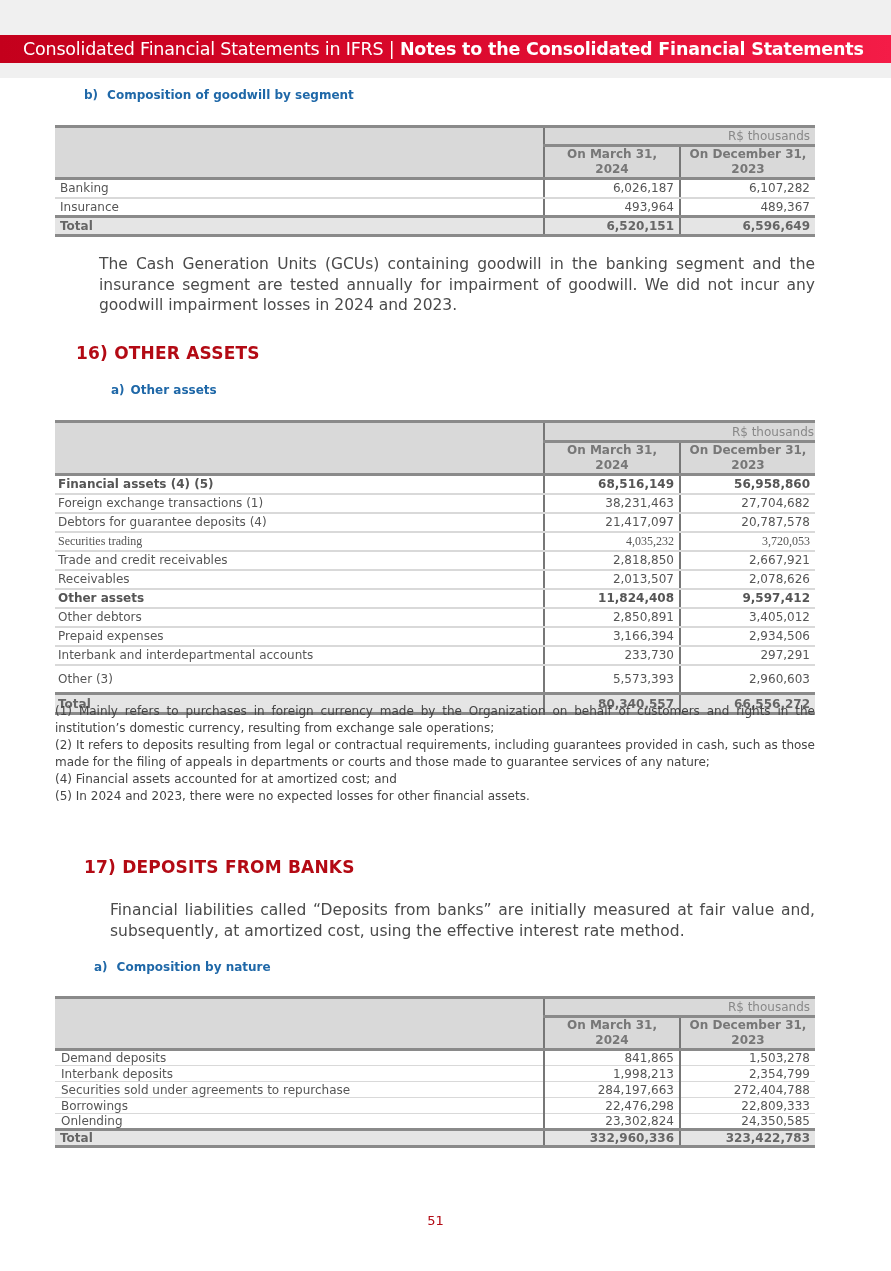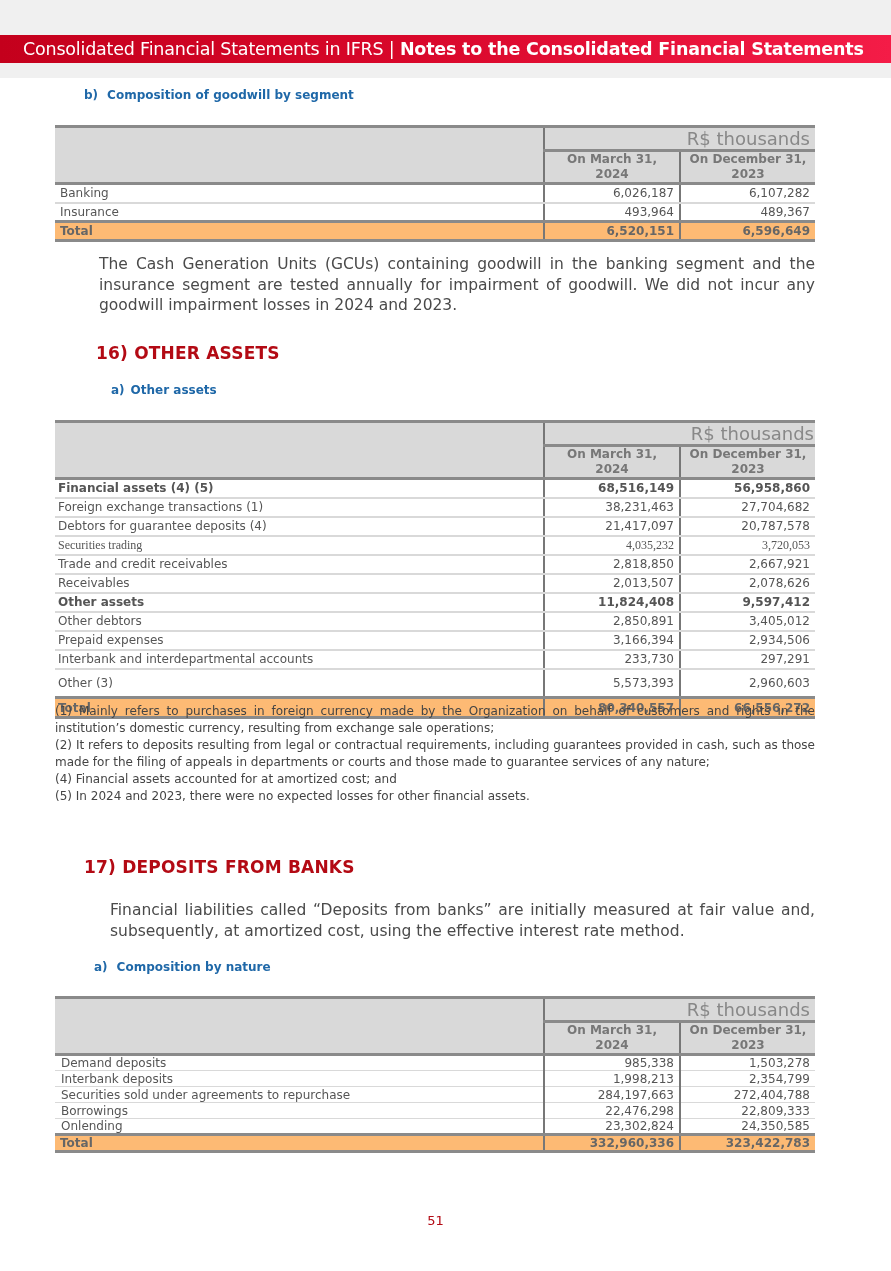--- a/index.html
+++ b/index.html
@@ -26,27 +26,27 @@
   }
 
   table.fin {
     position: absolute; left: 55px; width: 760px; border-collapse: collapse; font-size: 12px; color: #555;
   }
   table.fin td { padding: 0 5px; }
   table.fin .c1 { width: 489px; }
   table.fin .c2 { width: 136px; text-align: right; border-left: 2px solid #777; }
   table.fin .c3 { width: 135px; text-align: right; border-left: 2px solid #777; }
   table.fin tr.hdr td { background: #d9d9d9; }
-  table.fin tr.unit td.units { text-align: right; color: #888; font-size: 18px; border-left: 2px solid #777; }
+  table.fin tr.unit td.units { text-align: right; color: #888; font-size: 12px; border-left: 2px solid #777; }
   table.fin tr.top td { border-top: 3px solid #8a8a8a; }
   table.fin tr.cols td { font-weight: bold; color: #777; text-align: center; font-size: 12px; line-height: 15px; border-top: 3px solid #8a8a8a; }
   table.fin tr.data td { border-bottom: 2px solid #d9d9d9; }
   table.fin tr.data.first td { border-top: 3px solid #8a8a8a; }
   table.fin tr.bold td { font-weight: bold; color: #555; }
-  table.fin tr.total td { background: #fdba74; font-weight: bold; color: #666; border-top: 3px solid #8a8a8a; border-bottom: 3px solid #8a8a8a; }
+  table.fin tr.total td { background: #e5e5e5; font-weight: bold; color: #666; border-top: 3px solid #8a8a8a; border-bottom: 3px solid #8a8a8a; }
 
   .footnotes { position: absolute; left: 55px; top: 703px; width: 760px; font-size: 12px; line-height: 17px; color: #444; text-align: justify; }
   .footnotes p { margin: 0; }
 
   .page-num { position: absolute; left: 0; width: 871px; top: 1213px; text-align: center; color: #b30a14; font-size: 13px; }
 </style>
 </head>
 <body>
 
 <div class="top-band"></div>
@@ -79,21 +79,21 @@
   <tr class="total" style="height:19px;">
     <td class="c1">Total</td>
     <td class="c2">6,520,151</td>
     <td class="c3">6,596,649</td>
   </tr>
 </tbody>
   </table>
 
 <div class="para" style="left:99px; top:254px; width:716px;">The Cash Generation Units (GCUs) containing goodwill in the banking segment and the insurance segment are tested annually for impairment of goodwill. We did not incur any goodwill impairment losses in 2024 and 2023.</div>
 
-<div class="section-title" style="left:96px; top:343px;">16) OTHER ASSETS</div>
+<div class="section-title" style="left:76px; top:343px;">16) OTHER ASSETS</div>
 <div class="subhead" style="left:111px; top:383px;">
   <span class="lbl" style="margin-right:6px;">a)</span><span>Other assets</span>
 </div>
 
 <table class="fin" style="top:420px;">
   <tbody>
       <tr class="hdr unit top">
     <td class="c1" rowspan="2" style="border-bottom:3px solid #8a8a8a;"></td>
     <td class="units" colspan="2" style="height:20px; padding-right:1px;">R$ thousands</td>
   </tr>
@@ -188,21 +188,21 @@
     <td class="units" colspan="2" style="height:19px;">R$ thousands</td>
   </tr>
   <tr class="hdr cols">
     <td class="c2" style="height:31px;">On March 31, 2024</td>
     <td class="c3">On December 31, 2023</td>
   </tr>
   </tbody>
     <tbody id="deposits-body">
       <tr class="data first" style="height: 16px;">
         <td class="c1" style="padding-left: 6px; line-height: 14px; border-bottom-width: 1px;">Demand deposits</td>
-        <td class="c2" style="line-height: 14px; border-bottom-width: 1px;">985,338</td>
+        <td class="c2" style="line-height: 14px; border-bottom-width: 1px;">841,865</td>
         <td class="c3" style="line-height: 14px; border-bottom-width: 1px;">1,503,278</td>
       </tr>
       <tr class="data" style="height: 16px;">
         <td class="c1" style="padding-left: 6px; line-height: 14px; border-bottom-width: 1px;">Interbank deposits</td>
         <td class="c2" style="line-height: 14px; border-bottom-width: 1px; padding-left: 28px;">1,998,213</td>
         <td class="c3" style="line-height: 14px; border-bottom-width: 1px;">2,354,799</td>
       </tr>
       <tr class="data" style="height: 16px;">
         <td class="c1" style="padding-left: 6px; line-height: 14px; border-bottom-width: 1px;">Securities sold under agreements to repurchase</td>
         <td class="c2" style="line-height: 14px; border-bottom-width: 1px;">284,197,663</td>

